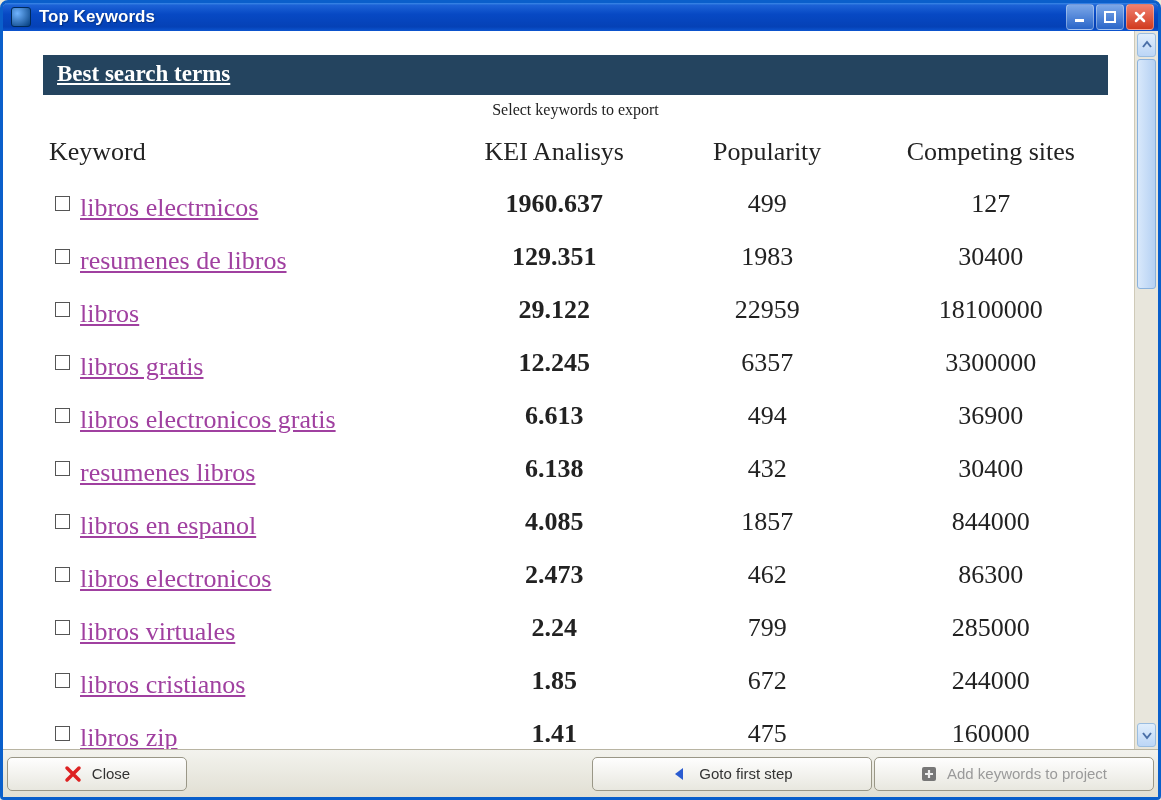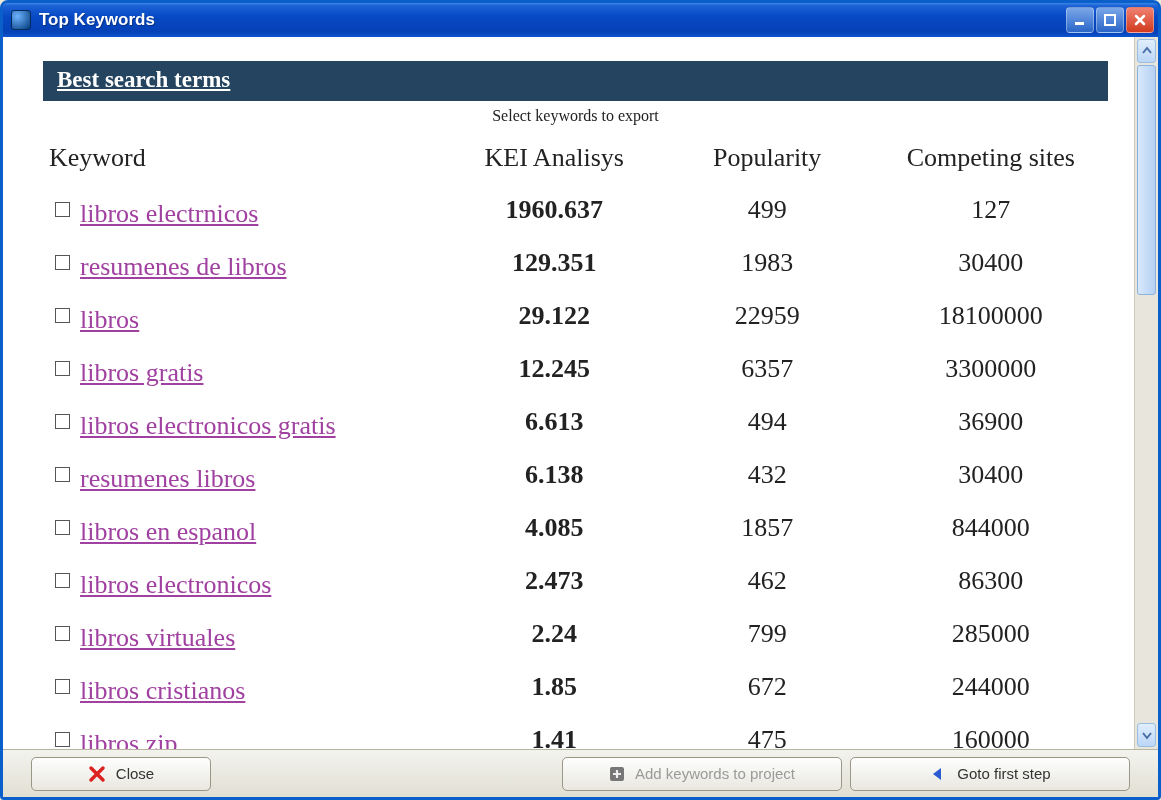--- a/index.html
+++ b/index.html
@@ -16,21 +16,21 @@
     width: 1161px;
     height: 800px;
     border: 3px solid #0a5fcb;
     border-radius: 8px 8px 4px 4px;
     background: #ffffff;
     display: flex;
     flex-direction: column;
     box-shadow: 0 0 0 1px #003399 inset;
   }
   .titlebar {
-    height: 34px;
+    height: 28px;
     background: linear-gradient(to bottom, #3a87e7 0%, #1c62d6 8%, #0749c4 40%, #0541b6 85%, #0c55d0 100%);
     display: flex;
     align-items: center;
     padding: 0 4px 0 8px;
     color: #fff;
     font-weight: bold;
     font-size: 17px;
     border-radius: 5px 5px 0 0;
   }
   .titlebar .app-icon {
@@ -147,22 +147,22 @@
     border-radius: 3px;
     cursor: pointer;
   }
 
   .footer {
     height: 48px;
     background: linear-gradient(to bottom, #f3f3ee, #e1dfd3);
     border-top: 1px solid #b8b4a2;
     display: flex;
     align-items: center;
-    padding: 0 28px;
-    gap: 8px;
+    padding: 0 4px;
+    gap: 2px;
   }
   .footer .spacer { flex: 1; }
   .btn {
     height: 34px;
     min-width: 180px;
     padding: 0 18px;
     background: linear-gradient(to bottom, #fefefe, #e8e7df);
     border: 1px solid #9a9787;
     border-radius: 5px;
     display: flex;
@@ -368,32 +368,32 @@
   <div class="footer">
     <div class="btn">
       <span class="ico">
         <svg width="18" height="18" viewBox="0 0 18 18">
             <path d="M3 3 L15 15 M15 3 L3 15" stroke="#d22" stroke-width="3.5" stroke-linecap="round"></path>
           </svg>
       </span>
       <span>Close</span>
     </div>
     <div class="spacer"></div>
+    <div class="btn wide">
+      <span class="ico">
+        <svg width="18" height="18" viewBox="0 0 18 18">
+            <path d="M12 3 L4 9 L12 15 Z" fill="#2a5bd0"></path>
+          </svg>
+      </span>
+      <span>Goto first step</span>
+    </div>
     <div class="btn wide disabled">
       <span class="ico">
         <svg width="16" height="16" viewBox="0 0 16 16">
             <rect x="1" y="1" width="14" height="14" fill="#777" rx="2"></rect>
             <path d="M8 4 V12 M4 8 H12" stroke="#eee" stroke-width="2.2"></path>
           </svg>
       </span>
       <span>Add keywords to project</span>
     </div>
-    <div class="btn wide">
-      <span class="ico">
-        <svg width="18" height="18" viewBox="0 0 18 18">
-            <path d="M12 3 L4 9 L12 15 Z" fill="#2a5bd0"></path>
-          </svg>
-      </span>
-      <span>Goto first step</span>
-    </div>
   </div>
 
 </div>
 
 </body></html>

